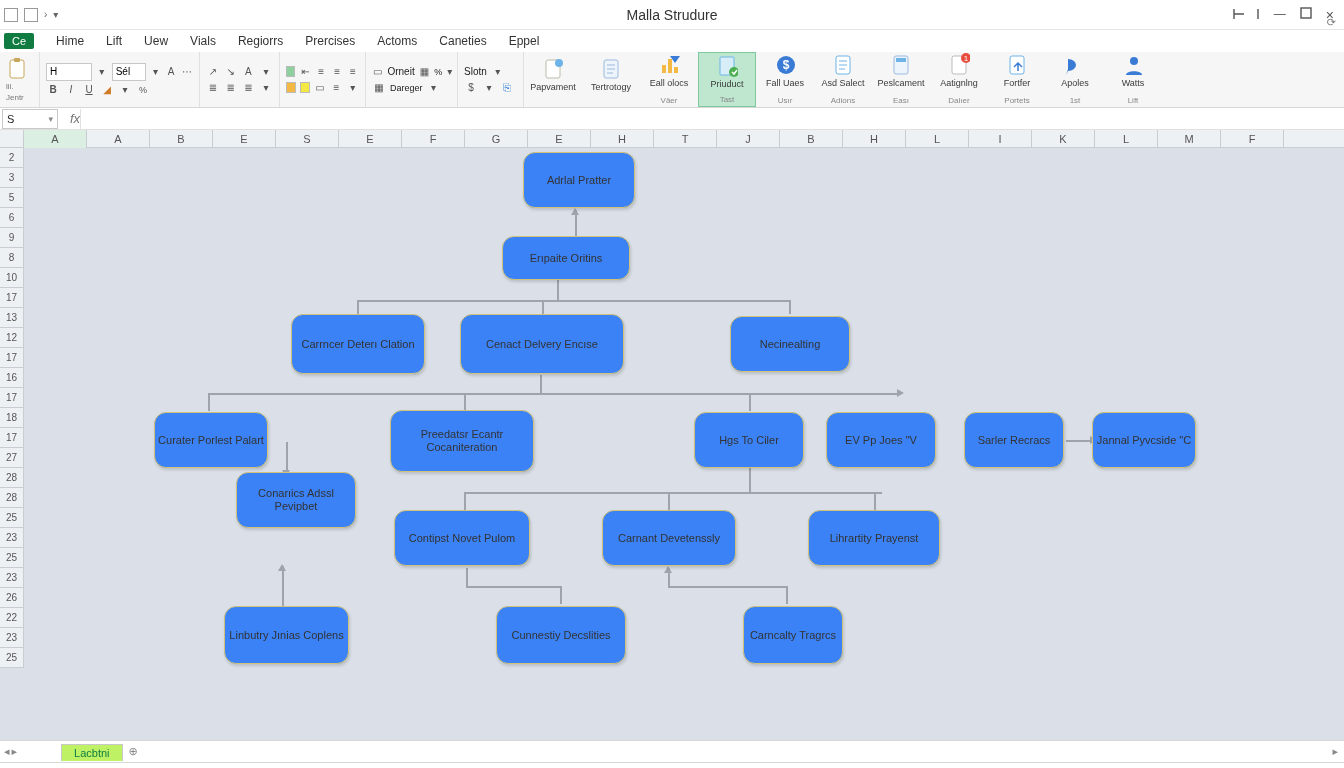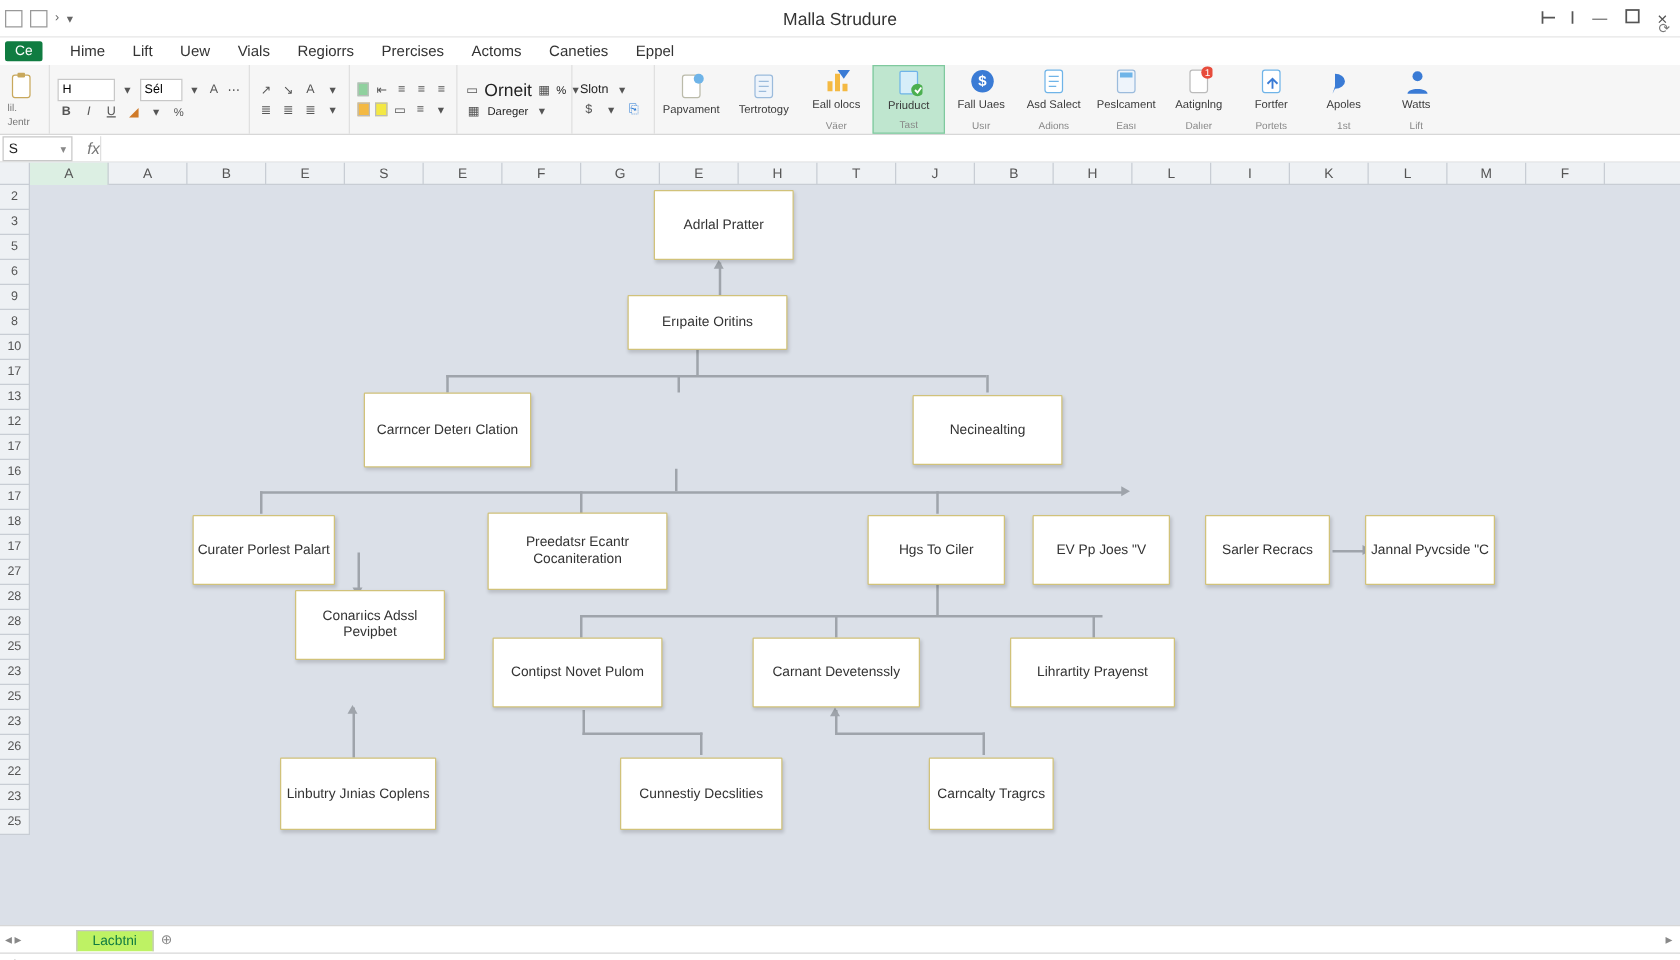--- a/index.html
+++ b/index.html
@@ -43,21 +43,21 @@
   .gridwrap{position:relative;height:610px;background:#dbe0e8;overflow:hidden}
   .colhdr{position:absolute;top:0;left:0;right:0;height:18px;display:flex;background:#eef1f4;border-bottom:1px solid #c8cdd4}
   .corner{width:24px;height:18px;background:#eef1f4;border-right:1px solid #c8cdd4;border-bottom:1px solid #c8cdd4}
   .ch{flex:0 0 63px;height:18px;border-right:1px solid #c8cdd4;display:flex;align-items:center;justify-content:center;font-size:11px;color:#555}
   .ch.sel{background:#dcefe3}
   .rowhdr{position:absolute;top:18px;left:0;width:24px;background:#eef1f4}
   .rh{height:20px;border-bottom:1px solid #c8cdd4;border-right:1px solid #c8cdd4;display:flex;align-items:center;justify-content:center;font-size:10px;color:#555}
   .cells{position:absolute;top:18px;left:24px;right:0;bottom:0}
 
   
-  .node{position:absolute;background:#ffffff;border:1.5px solid #d1c27a;border-radius:1px;display:flex;align-items:center;justify-content:center;text-align:center;font-size:11px;color:#333;line-height:1.15;box-shadow:1px 2px 3px rgba(0,0,0,.15);padding:2px 3px}
+  .node{position:absolute;background:#3b82f6;border:1.5px solid #d1c27a;border-radius:12px;display:flex;align-items:center;justify-content:center;text-align:center;font-size:11px;color:#333;line-height:1.15;box-shadow:1px 2px 3px rgba(0,0,0,.15);padding:2px 3px}
   .conn{position:absolute;background:#9fa4ab}
   .connh{height:1.5px}
   .connv{width:1.5px}
   .arrow{position:absolute;width:0;height:0}
 
   
   .tabs{height:22px;display:flex;align-items:center;border-top:1px solid #d7d7d7;font-size:11px}
   .tabs .nav{display:flex;gap:2px;padding:0 4px;color:#888}
   .tab{padding:2px 12px;border:1px solid #c8c8c8;border-bottom:none;background:#bef264;color:#107c41;position:relative;top:1px}
   .tabs .plus{margin-left:6px;color:#888}
@@ -162,21 +162,21 @@
       <span class="sw" style="background:#f4b942"></span>
       <span class="sw" style="background:#f4e842"></span>
       <span class="ic">▭</span>
       <span class="ic">≡</span>
       <span class="ic">▾</span>
     </div>
   </div>
   <div class="grp" style="width:92px">
     <div class="row">
       <span class="ic">▭</span>
-      <span style="font-size:14px">Orneit</span>
+      <span style="font-size:10px">Orneit</span>
       <span class="ic">▦</span>
       <span style="font-size:9px">%</span>
       <span class="ic">▾</span>
     </div>
     <div class="row">
       <span class="ic">▦</span>
       <span style="font-size:9px">Dareger</span>
       <span class="ic">▾</span>
     </div>
   </div>
@@ -410,20 +410,24 @@
     <div class="node" style="left:499px;top:4px;width:112px;height:56px">
         <span>Adrlal Pratter</span>
       </div>
     <div class="node" style="left:478px;top:88px;width:128px;height:44px">
         <span>Erıpaite Oritins</span>
       </div>
     <div class="node" style="left:267px;top:166px;width:134px;height:60px">
         <span>Carrncer
 Deterı Clation</span>
       </div>
+    <div class="node" style="left:436px;top:166px;width:164px;height:60px">
+        <span>Cenact
+Delvery Encıse</span>
+      </div>
     <div class="node" style="left:706px;top:168px;width:120px;height:56px">
         <span>Necinealting</span>
       </div>
     <div class="node" style="left:130px;top:264px;width:114px;height:56px">
         <span>Curater
 Porlest Palart</span>
       </div>
     <div class="node" style="left:366px;top:262px;width:144px;height:62px">
         <span>Preedatsr
 Ecantr

